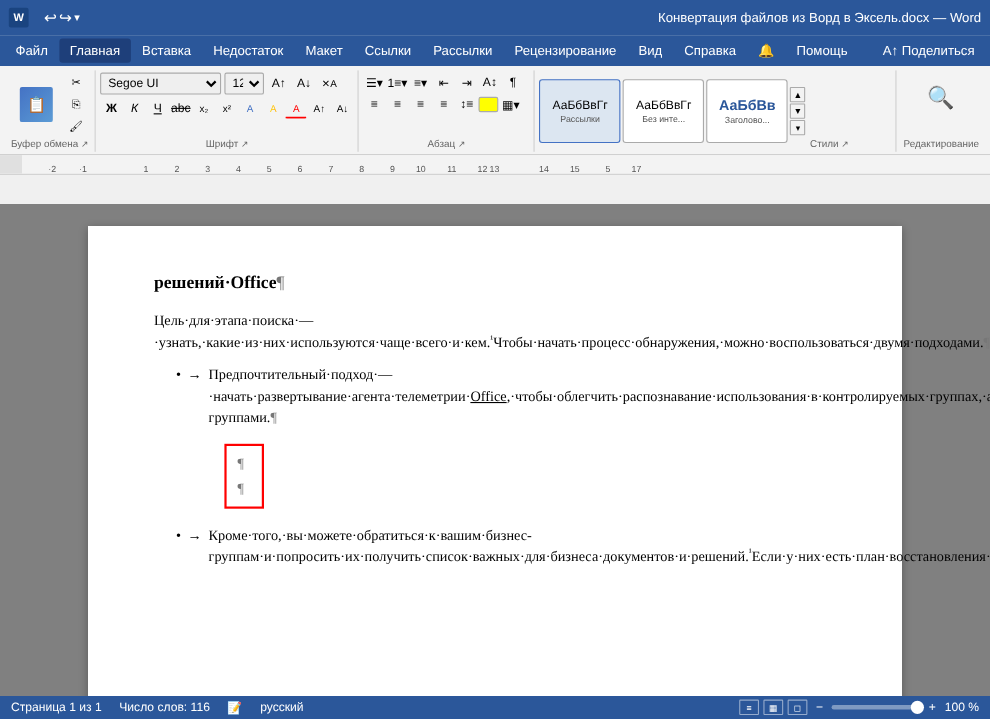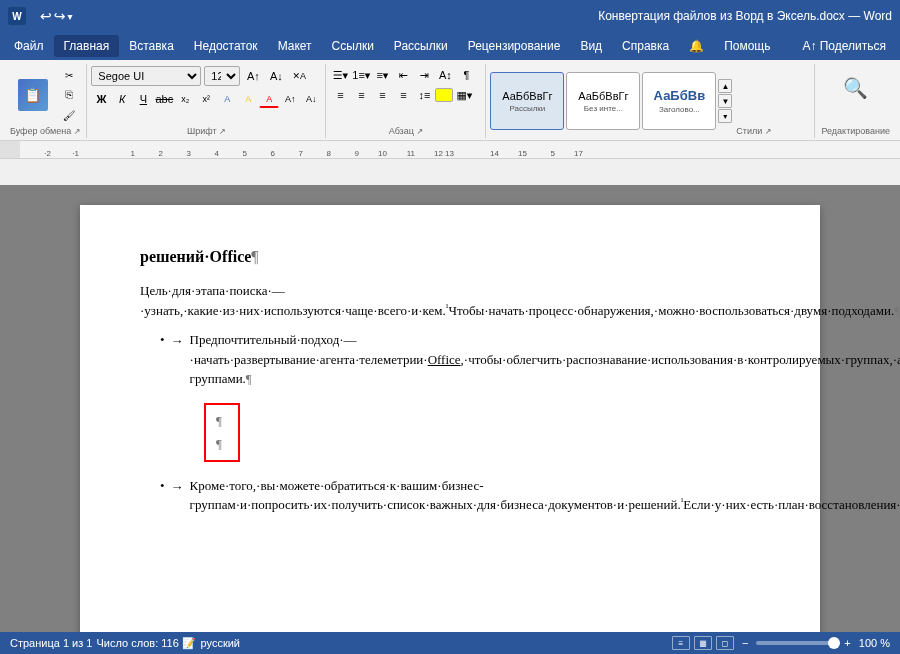--- a/index.html
+++ b/index.html
@@ -180,21 +180,21 @@
 
     
     .status-bar {
       background: #2b579a;
       color: white;
       height: 22px;
       display: flex;
       align-items: center;
       padding: 0 10px;
       font-size: 11px;
-      gap: 4px;
+      gap: 16px;
     }
     .status-right { margin-left: auto; display: flex; align-items: center; gap: 8px; }
     .zoom-slider-track {
       width: 80px; height: 4px; background: rgba(255,255,255,0.4); border-radius: 2px; position: relative; cursor: pointer;
     }
     .zoom-slider-thumb {
       width: 12px; height: 12px; background: white; border-radius: 50%; position: absolute; top: -4px; left: 72px; cursor: pointer;
     }
     .view-icons { display: flex; gap: 4px; }
     .view-icon { width: 18px; height: 14px; border: 1px solid rgba(255,255,255,0.5); border-radius: 1px; cursor: pointer; display: flex; align-items: center; justify-content: center; font-size: 8px; color: white; }

